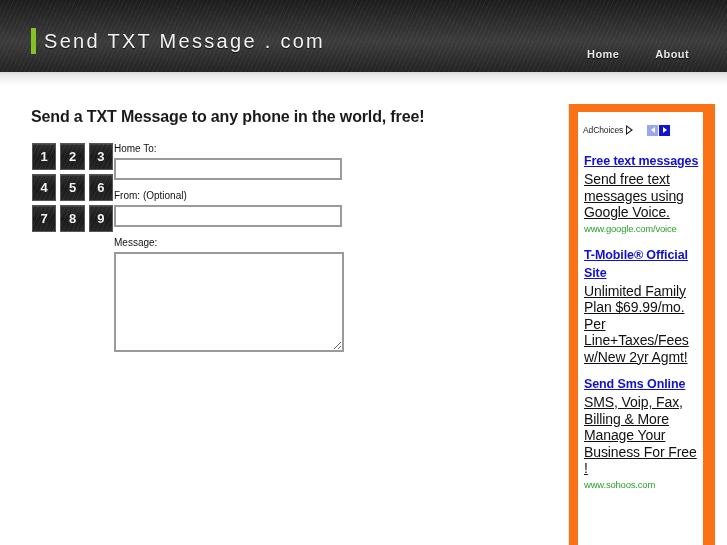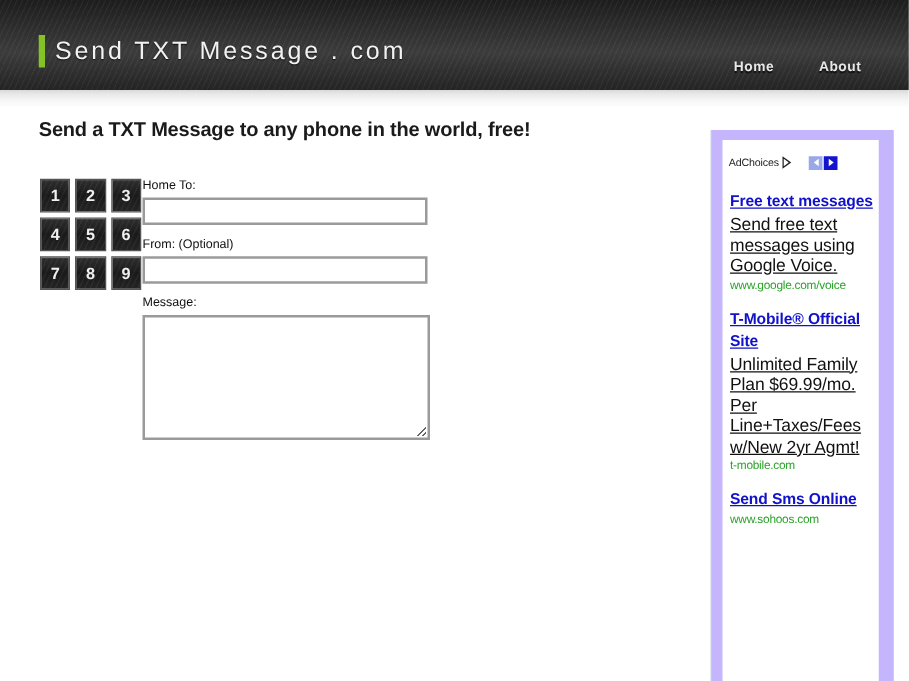--- a/index.html
+++ b/index.html
@@ -85,21 +85,21 @@
     text-decoration: none;
     letter-spacing: 0.4px;
     text-shadow: 0 1px 1px rgba(0,0,0,0.8);
     cursor: pointer;
   }
 
   
   #page-title {
     position: absolute;
     left: 31px;
-    top: 96px;
+    top: 108px;
     font-size: 16px;
     font-weight: bold;
     color: #1a1a1a;
     letter-spacing: -0.15px;
     white-space: nowrap;
   }
 
   
   #keypad {
     position: absolute;
@@ -186,21 +186,21 @@
     display: block;
   }
 
   
   #ad-outer {
     position: absolute;
     left: 568px;
     top: 104px;
     width: 146px;
     height: 441px;
-    background: #c4b5fd;
+    background: #f97316;
     border-left: 1px solid #e2eaf2;
   }
   #ad-box {
     position: absolute;
     left: 9px;
     top: 8px;
     width: 125px;
     min-height: 433px;
     background: #ffffff;
     padding: 8px 0 0 0;
@@ -370,24 +370,24 @@
 
       <div class="ad-item first">
         <a class="ad-title">Free text messages</a>
         <div class="ad-desc">Send free text messages using Google Voice.</div>
         <div class="ad-url">www.google.com/voice</div>
       </div>
 
       <div class="ad-item rest">
         <a class="ad-title">T-Mobile® Official Site</a>
         <div class="ad-desc">Unlimited Family Plan $69.99/mo. Per Line+Taxes/Fees w/New 2yr Agmt!</div>
-        <div class="ad-url">t-mobile.com</div>
       </div>
 
       <div class="ad-item rest">
         <a class="ad-title">Send Sms Online</a>
+        <div class="ad-desc">SMS, Voip, Fax, Billing &amp; More Manage Your Business For Free !</div>
         <div class="ad-url">www.sohoos.com</div>
       </div>
 
     </div>
   </div>
 
 </div>
 
 </body></html>

